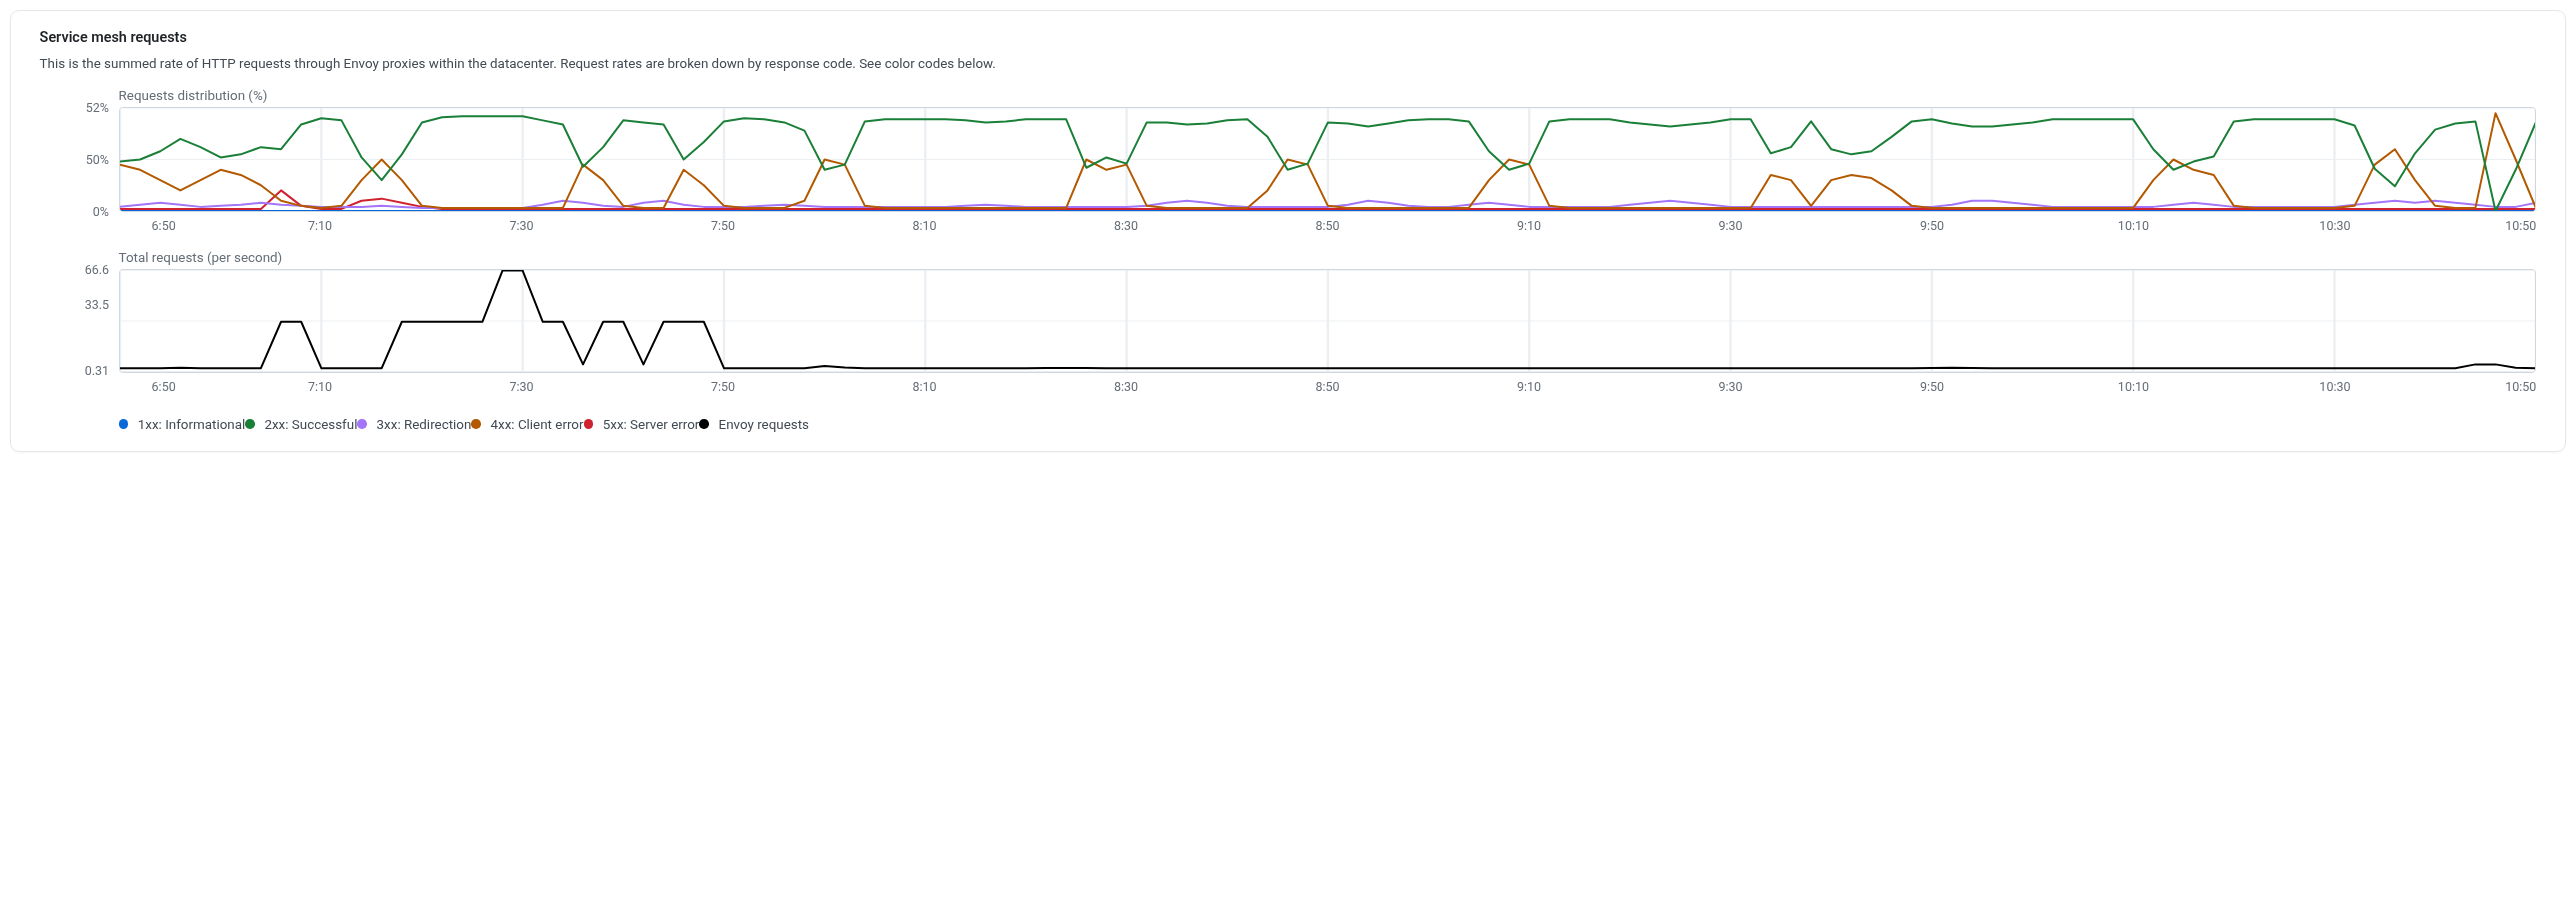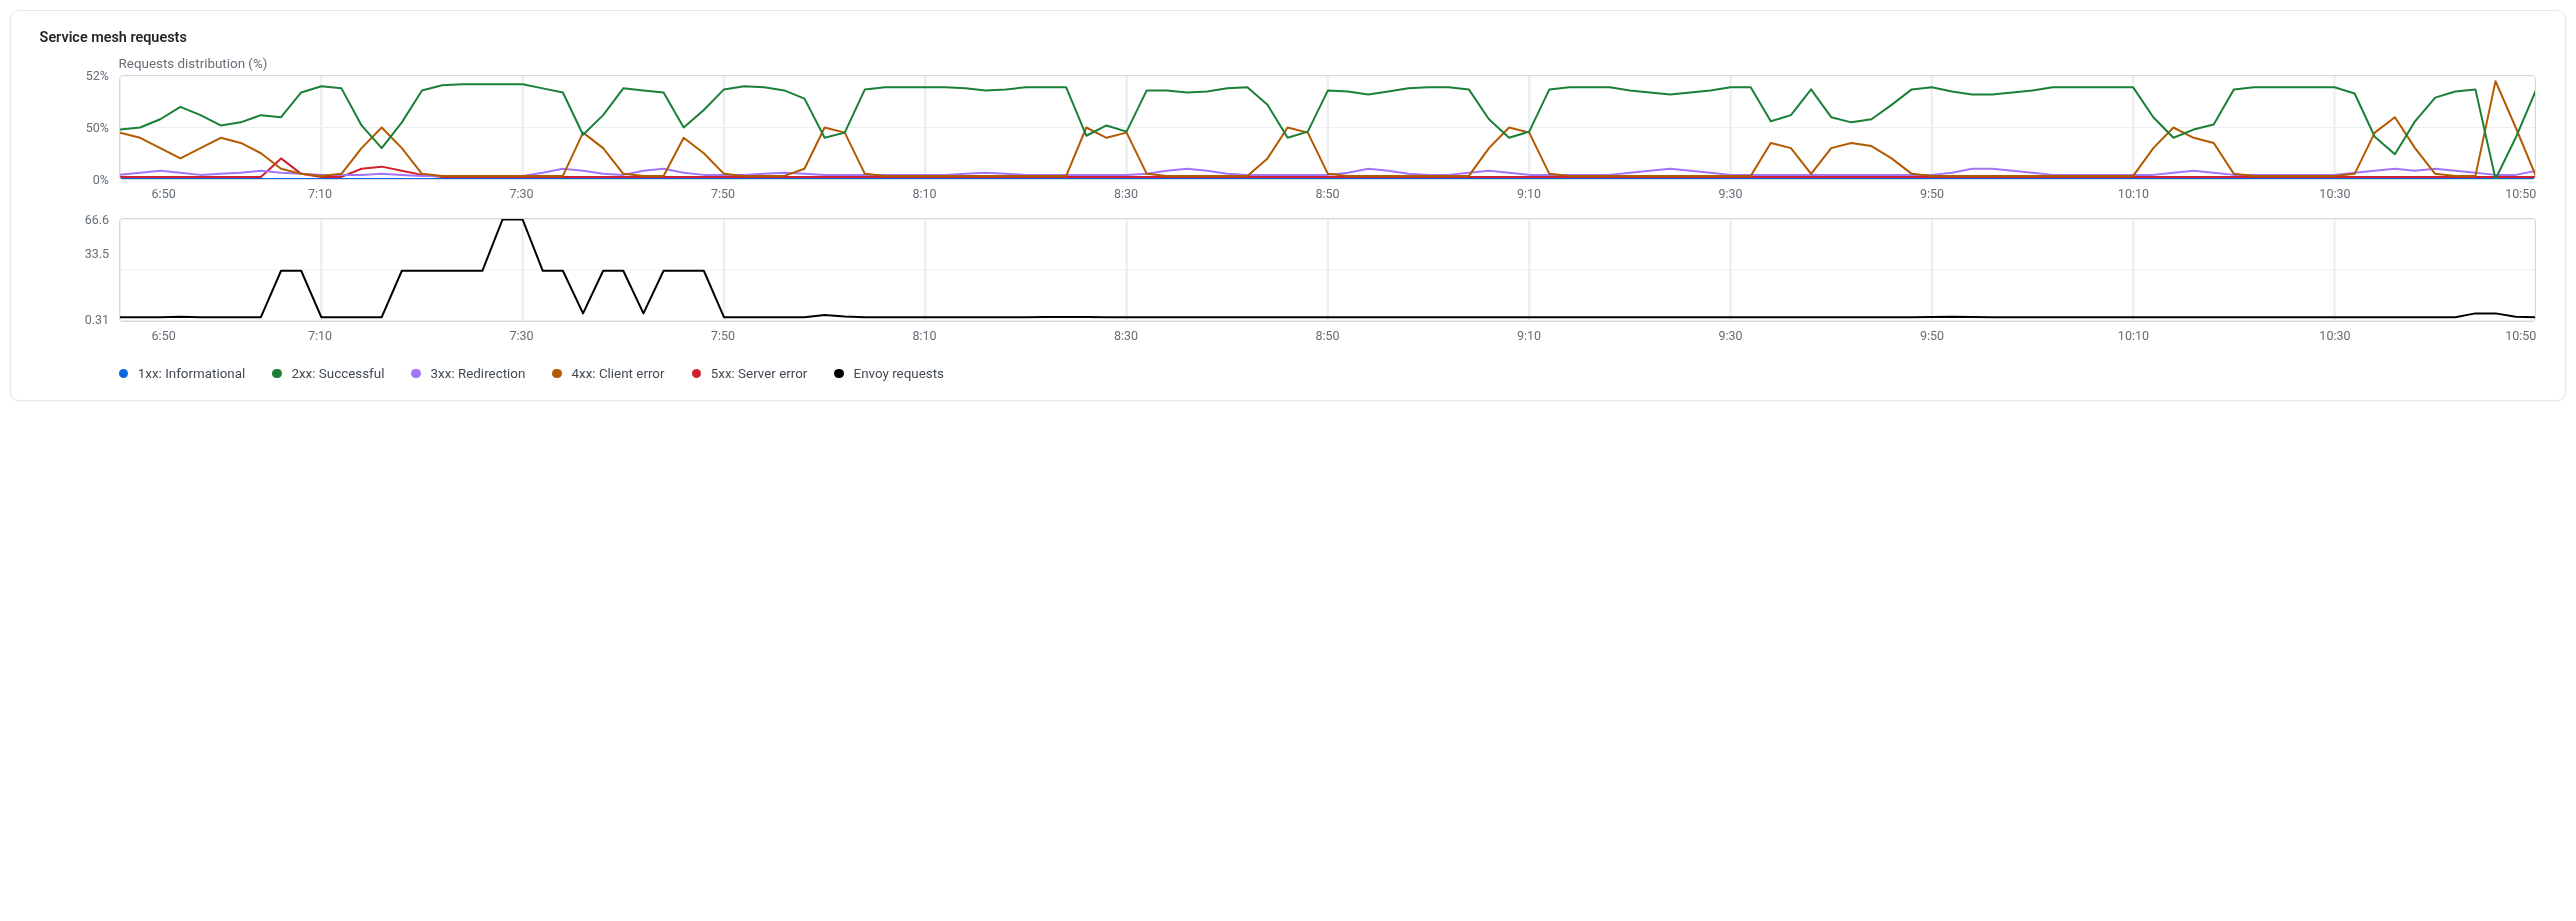--- a/index.html
+++ b/index.html
@@ -74,21 +74,20 @@
     transform: translateX(-50%);
     font-size: 12.5px;
     color: #656d76;
     white-space: nowrap;
   }
   .xtick.first { transform: translateX(0); margin-left: 33px; }
   .xtick.last { transform: translateX(-100%); }
   .legend {
     display: flex;
     flex-wrap: wrap;
-    gap: 27px;
     margin-left: 79px;
     padding: 5.8px 0 15.3px 0;
   }
   .legend-item {
     display: flex;
     align-items: center;
     gap: 9.6px;
     font-size: 13.4px;
     color: #424a53;
   }
@@ -101,20 +100,21 @@
     stroke-linejoin: round;
     stroke-linecap: round;
     vector-effect: non-scaling-stroke;
   }
 </style>
 </head>
 <body>
 
 <div class="card">
   <div class="title">Service mesh requests</div>
+  <div class="subtitle">This is the summed rate of HTTP requests through Envoy proxies within the datacenter. Request rates are broken down by response code. See color codes below.</div>
 
   <div class="chart-block">
     <div class="chart-title">Requests distribution (%)</div>
     <div class="chart-row">
       <div class="yaxis" id="yaxis-0" style="height: 104px;">
           <div class="ytick" style="top: 104px;">0%</div>
           <div class="ytick" style="top: 52px; text-align: center;">50%</div>
           <div class="ytick" style="top: 0px;">52%</div>
         </div>
       <div class="plot" id="plot-0" style="height:105px">
@@ -159,20 +159,21 @@
           <div class="xtick" style="left: 66.6667%;">9:30</div>
           <div class="xtick" style="left: 75%;">9:50</div>
           <div class="xtick" style="left: 83.3333%;">10:10</div>
           <div class="xtick" style="left: 91.6667%;">10:30</div>
           <div class="xtick last" style="left: 100%;">10:50</div>
         </div>
     </div>
   </div>
 
   <div class="chart-block">
+    <div class="chart-title">Total requests (per second)</div>
     <div class="chart-row">
       <div class="yaxis" id="yaxis-1" style="height: 102px;">
           <div class="ytick" style="top: 101px;">0.31</div>
           <div class="ytick" style="top: 35px;">33.5</div>
           <div class="ytick" style="top: 0.6px;">66.6</div>
         </div>
       <div class="plot" id="plot-1" style="height:104px">
           <svg class="lines" viewBox="0 0 1000 106" preserveAspectRatio="none" style="width: 100%; height: 100%; display: block;">
             <g class="grid">
               <line x1="0" x2="0" y1="0" y2="106"></line>

